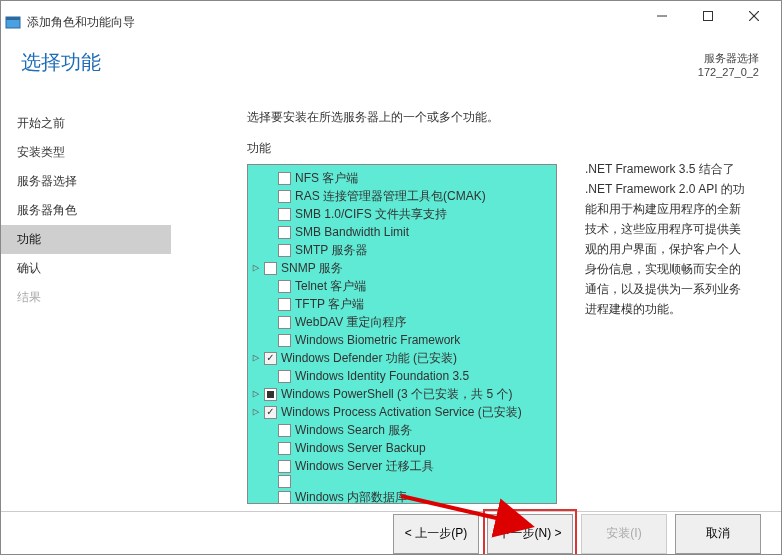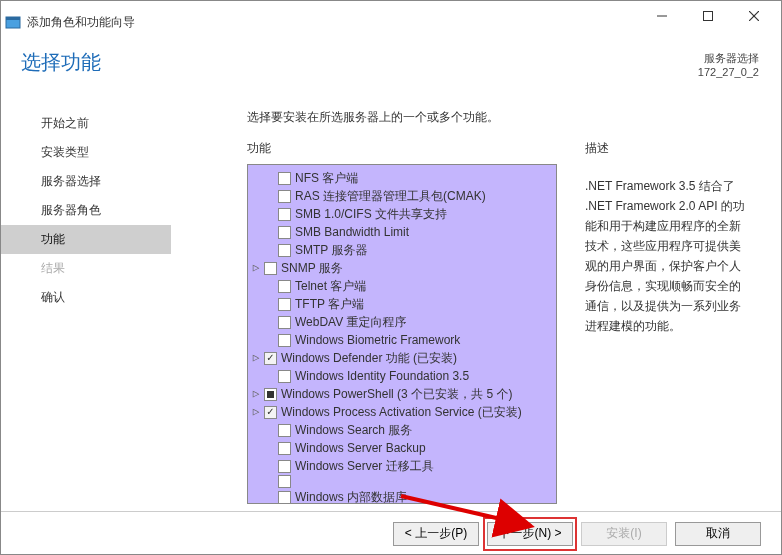--- a/index.html
+++ b/index.html
@@ -7,40 +7,40 @@
   .titlebar { height: 30px; display: flex; align-items: flex-end; padding: 0 4px; }
   .titlebar .appicon { width: 16px; height: 16px; display: inline-block; position: relative; margin-right: 6px; }
   .titlebar .appicon svg { width: 16px; height: 16px; }
   .titlebar .title { flex: 1; font-size: 12px; color: #333; }
   .winbtn { width: 46px; height: 30px; display: flex; align-items: center; justify-content: center; font-size: 14px; color: #333; }
   .winbtn svg { width: 10px; height: 10px; }
   .content { height: 480px; position: relative; }
   .heading { position: absolute; left: 20px; top: 18px; font-size: 20px; color: #1e6cb8; font-weight: 300; }
   .target { position: absolute; right: 22px; top: 20px; text-align: right; font-size: 11px; color: #444; line-height: 14px; }
   .sidebar { position: absolute; left: 0; top: 78px; width: 170px; }
-  .sidebar .item { padding: 6px 12px 6px 40px; font-size: 12px; color: #333; cursor: pointer; }
+  .sidebar .item { padding: 6px 12px 6px 16px; font-size: 12px; color: #333; cursor: pointer; }
   .sidebar .item.disabled { color: #aaa; }
   .sidebar .item.selected { background: #cfcfcf; color: #111; }
   .main { position: absolute; left: 210px; top: 78px; right: 30px; bottom: 10px; padding-left: 36px; }
   .instr { font-size: 12px; color: #333; margin-bottom: 14px; }
   .panel { display: flex; gap: 28px; }
   .col-left { flex: 0 0 310px; }
   .col-right { flex: 1; }
   .col-title { font-size: 12px; color: #333; margin-bottom: 7px; }
-  .listbox { border: 1px solid #888; height: 340px; overflow-y: scroll; background: #c4b5fd; padding: 4px 0; font-size: 12px; }
+  .listbox { border: 1px solid #888; height: 340px; overflow-y: scroll; background: #5eead4; padding: 4px 0; font-size: 12px; }
   .frow { display: flex; align-items: center; padding: 0 2px; line-height: 18px; white-space: nowrap; }
   .frow .exp { width: 12px; text-align: center; color: #666; font-size: 11px; font-family: monospace; display: inline-block; }
   .frow .cb { width: 13px; height: 13px; border: 1px solid #888; margin: 0 4px 0 2px; display: inline-flex; align-items: center; justify-content: center; font-size: 10px; background: #fff; }
   .frow .cb.checked { background: #f4f4f4; }
   .frow .cb.square::after { content: ""; display: block; width: 7px; height: 7px; background: #333; }
   .frow .lbl { color: #333; }
   .frow.indent { padding-left: 16px; }
   .desc { font-size: 12px; color: #333; line-height: 20px; margin-top: 19px; }
   .footer { height: 44px; border-top: 1px solid #ccc; display: flex; align-items: center; justify-content: flex-end; gap: 8px; padding-right: 20px; position: relative; }
-  .btn { min-width: 86px; height: 24px; border: 1px solid #999; background: #efefef; font-size: 12px; padding: 0 10px; cursor: pointer; font-family: inherit; }
+  .btn { min-width: 86px; height: 40px; border: 1px solid #999; background: #efefef; font-size: 12px; padding: 0 10px; cursor: pointer; font-family: inherit; }
   .btn.disabled { color: #aaa; border-color: #ccc; }
   .highlight-next { position: absolute; border: 2px solid #d33; pointer-events: none; }
   
   .arrow { position: absolute; pointer-events: none; }
   
   .listbox::-webkit-scrollbar { width: 16px; }
   .listbox::-webkit-scrollbar-track { background: #f0f0f0; }
   .listbox::-webkit-scrollbar-thumb { background: #c7c7c7; border: 1px solid #aaa; }
   .listbox::-webkit-scrollbar-button { background: #f0f0f0; height: 16px; border: 1px solid #ccc; }
 </style>
@@ -79,22 +79,22 @@
     <div>服务器选择</div>
     <div>172_27_0_2</div>
   </div>
 
   <div class="sidebar" id="sidebar">
       <div class="item">开始之前</div>
       <div class="item">安装类型</div>
       <div class="item">服务器选择</div>
       <div class="item">服务器角色</div>
       <div class="item selected">功能</div>
+      <div class="item">确认</div>
       <div class="item disabled">结果</div>
-      <div class="item">确认</div>
     </div>
 
   <div class="main">
     <div class="instr">选择要安装在所选服务器上的一个或多个功能。</div>
     <div class="panel">
       <div class="col-left">
         <div class="col-title">功能</div>
         <div class="listbox" id="featureList">
             <div class="frow indent">
               <span class="exp"></span>
@@ -186,21 +186,20 @@
               <span class="cb"></span>
             </div>
             <div class="frow indent">
               <span class="exp"></span>
               <span class="cb"></span>
               <span class="lbl">Windows 内部数据库</span>
             </div>
           </div>
       </div>
       <div class="col-right">
-        <div class="col-title">描述</div>
         <div class="desc">.NET Framework 3.5 结合了 .NET Framework 2.0 API 的功能和用于构建应用程序的全新技术，这些应用程序可提供美观的用户界面，保护客户个人身份信息，实现顺畅而安全的通信，以及提供为一系列业务进程建模的功能。</div>
       </div>
     </div>
   </div>
 </div>
 
 <div class="footer">
   <button class="btn">&lt; 上一步(P)</button>
   <span style="position:relative;display:inline-block;">
     <span class="highlight-next" style="left:-4px;top:-5px;right:-4px;bottom:-5px;position:absolute;"></span>

